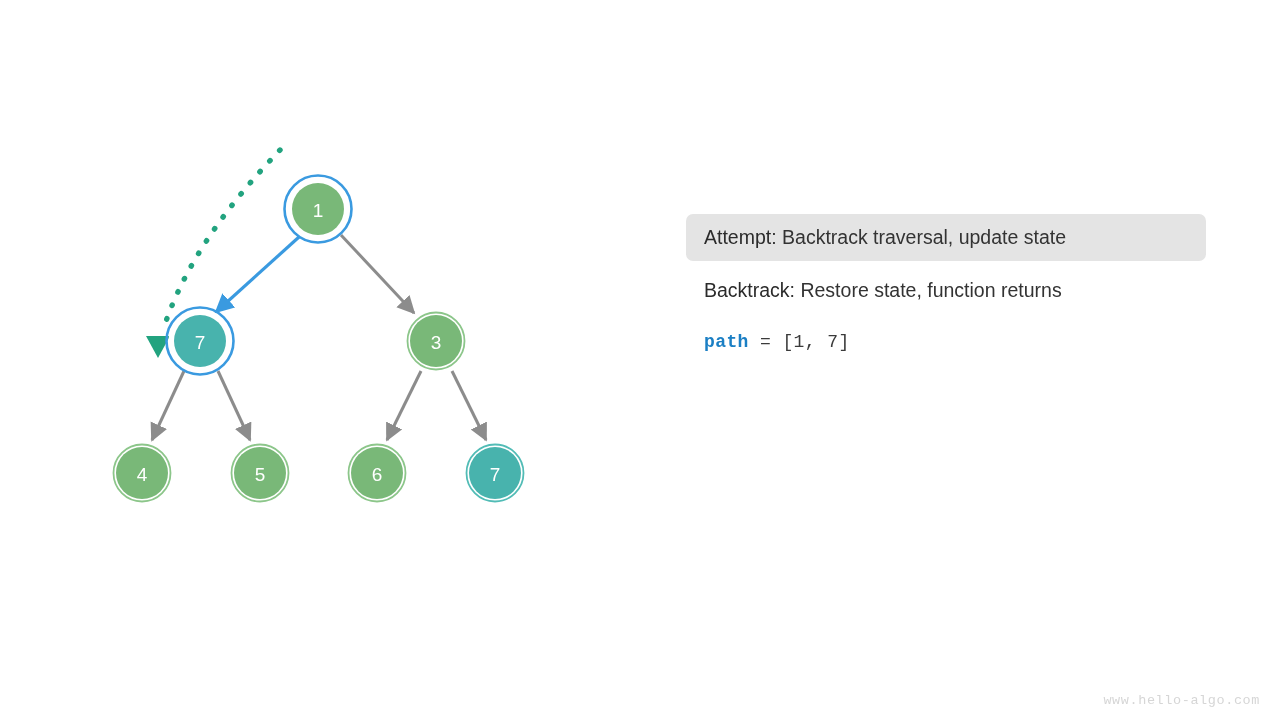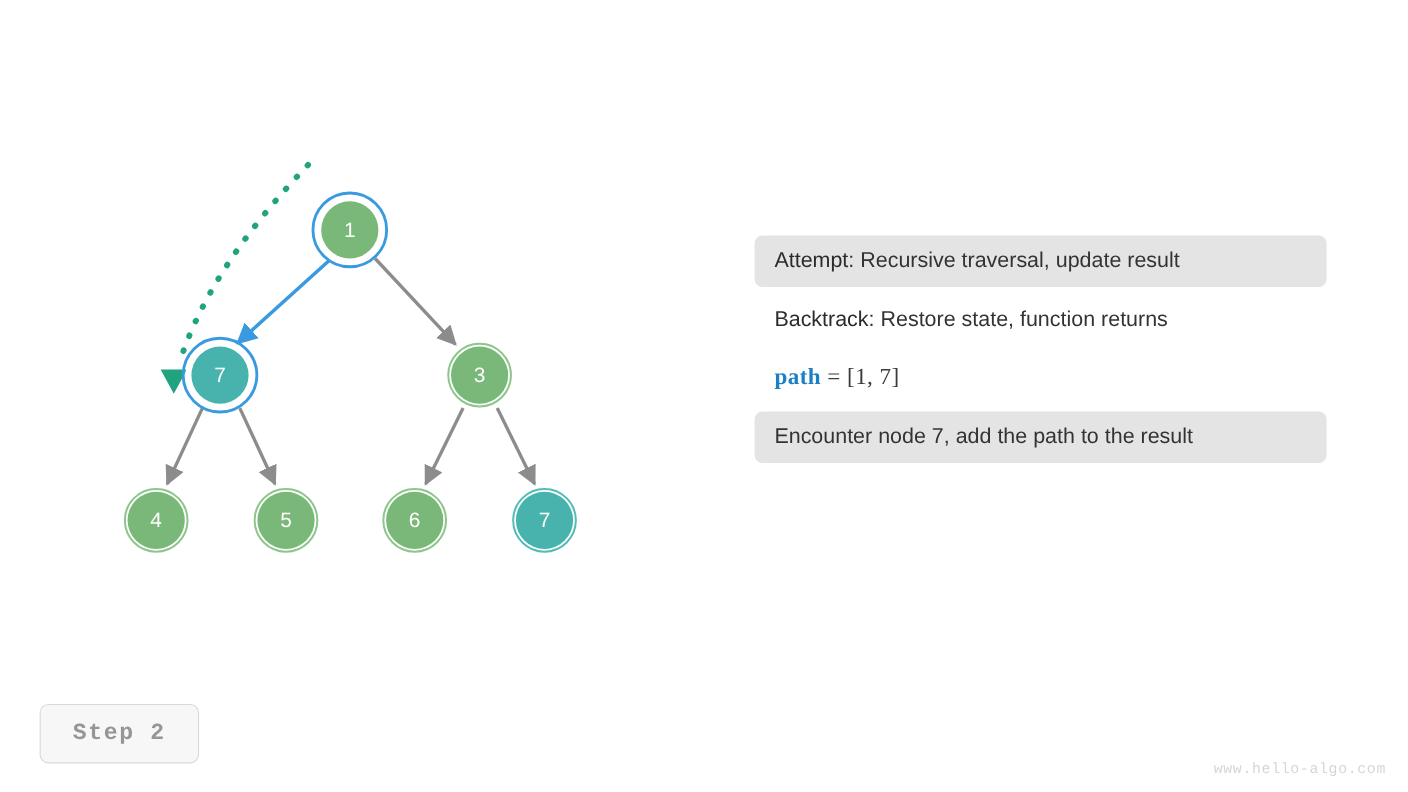--- a/index.html
+++ b/index.html
@@ -58,22 +58,22 @@
     line-height: 26px;
     color: #333333;
     white-space: nowrap;
     border-radius: 7px;
     background: transparent;
   }
   .text-row.hl {
     background: #e4e4e4;
   }
   .text-row.code {
-    font-family: Liberation Serif, serif;
-    font-size: 21px;
+    font-family: Liberation Mono, monospace;
+    font-size: 18px;
     letter-spacing: 0.4px;
     color: #3b3b3b;
     padding-top: 9px;
     padding-bottom: 10px;
   }
   .lead {
     font-weight: normal;
     color: #2b2b2b;
   }
   .var-blue {
@@ -190,47 +190,41 @@
     <g>
       <circle cx="495" cy="473" r="28.5" fill="none" stroke="#52bcb6" stroke-width="1.8"></circle>
       <circle cx="495" cy="473" r="26" fill="#48b3ad"></circle>
       <text class="node-label" x="495" y="474">7</text>
     </g>
   </svg>
 
   <div id="text-column">
 
     <div class="text-row hl">
-      <span class="lead">Attempt</span><span>: Recursive traversal, update result</span>
+      <span class="lead">Attempt</span><span>: Backtrack traversal, update state</span>
     </div>
 
     <div class="gap-sm"></div>
 
     <div class="text-row">
       <span class="lead">Backtrack</span><span>: Restore state, function returns</span>
     </div>
 
     <div class="gap-sm"></div>
 
     <div class="text-row code">
       <span class="var-blue">path</span><span> = [1, 7]</span>
     </div>
 
     <div class="gap-md"></div>
 
-    <div class="text-row hl">
-      <span>Encounter node 7, add the path to the result</span>
-    </div>
 
     <div class="gap-sm"></div>
 
 
   </div>
 
-  <div id="step-badge">
-    <span>Step 2</span>
-  </div>
 
   <div id="watermark">
     <span>www.hello-algo.com</span>
   </div>
 
 </div>
 
 </body></html>

